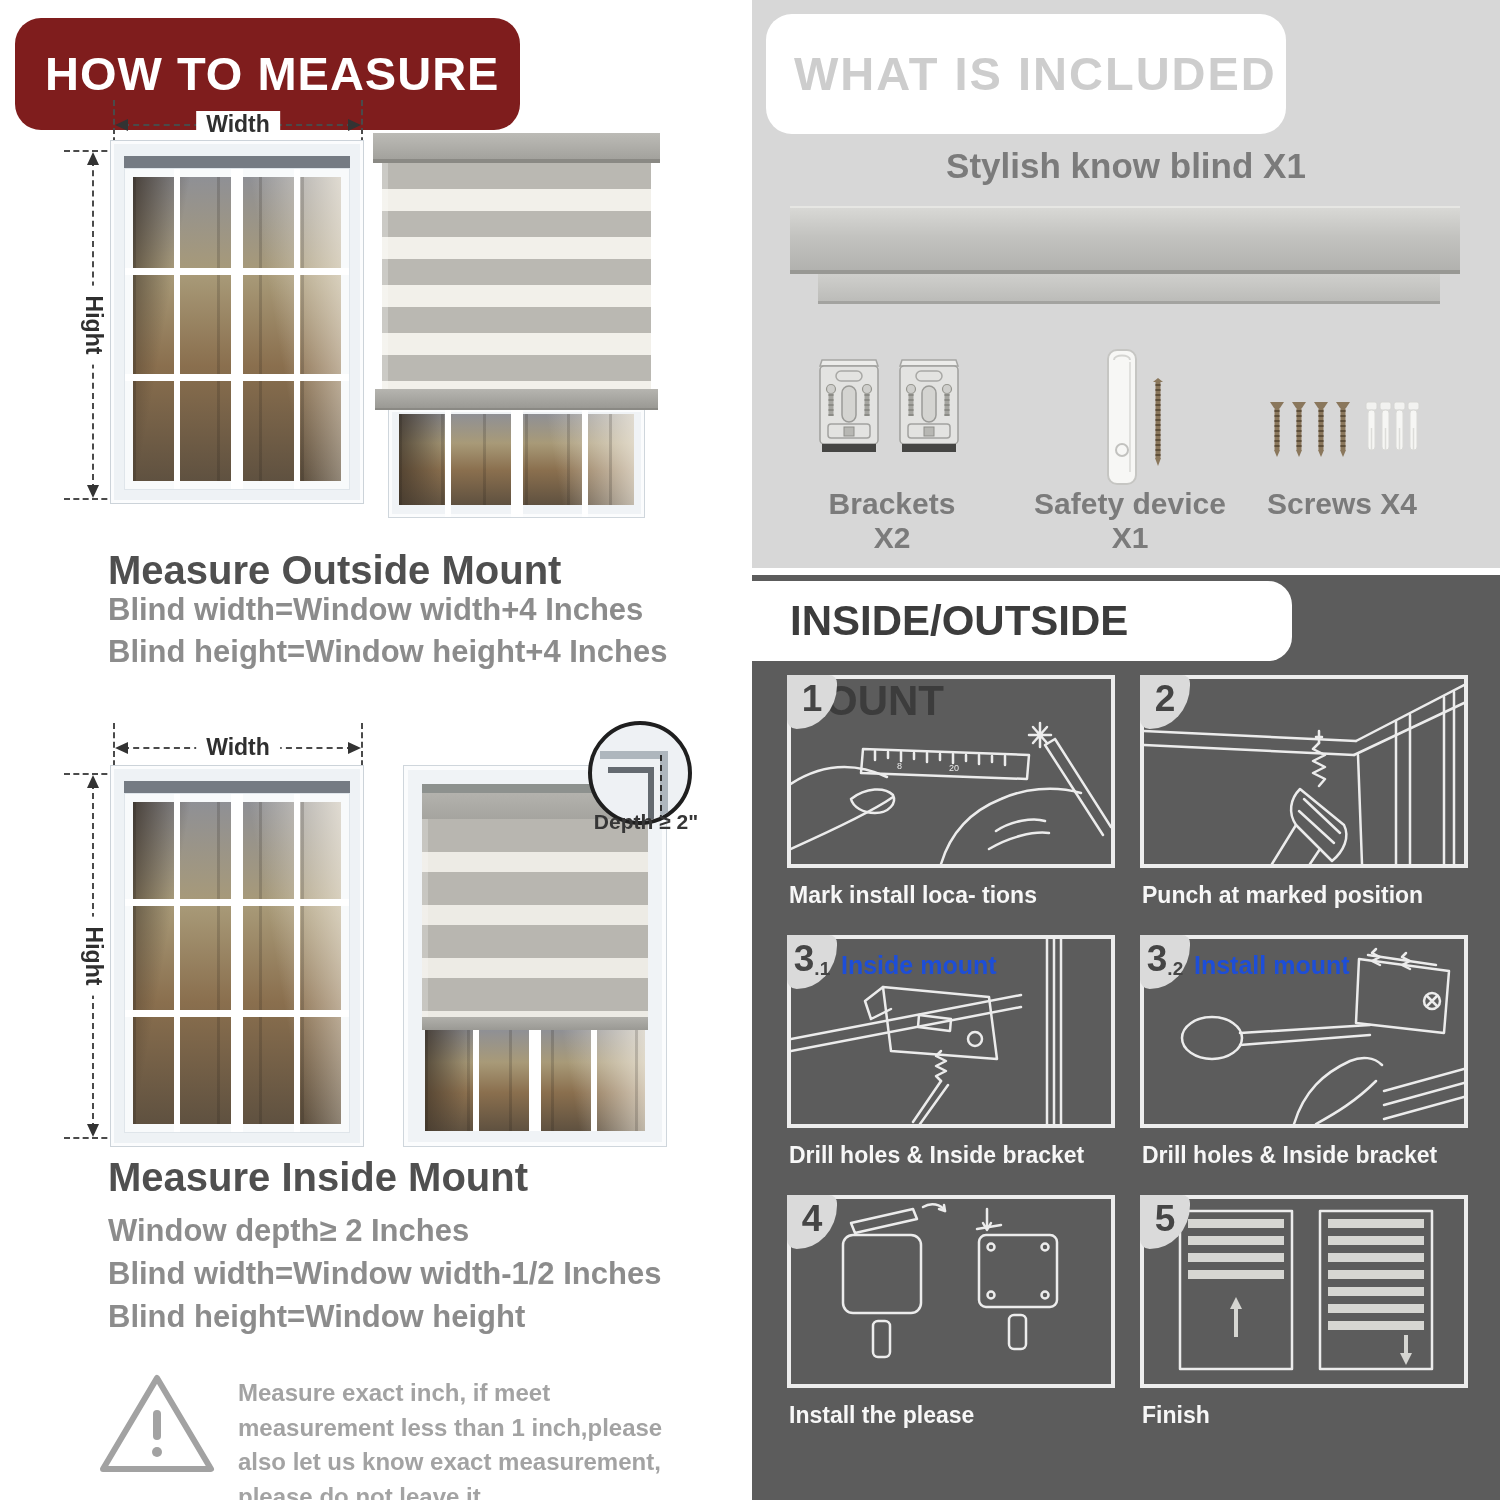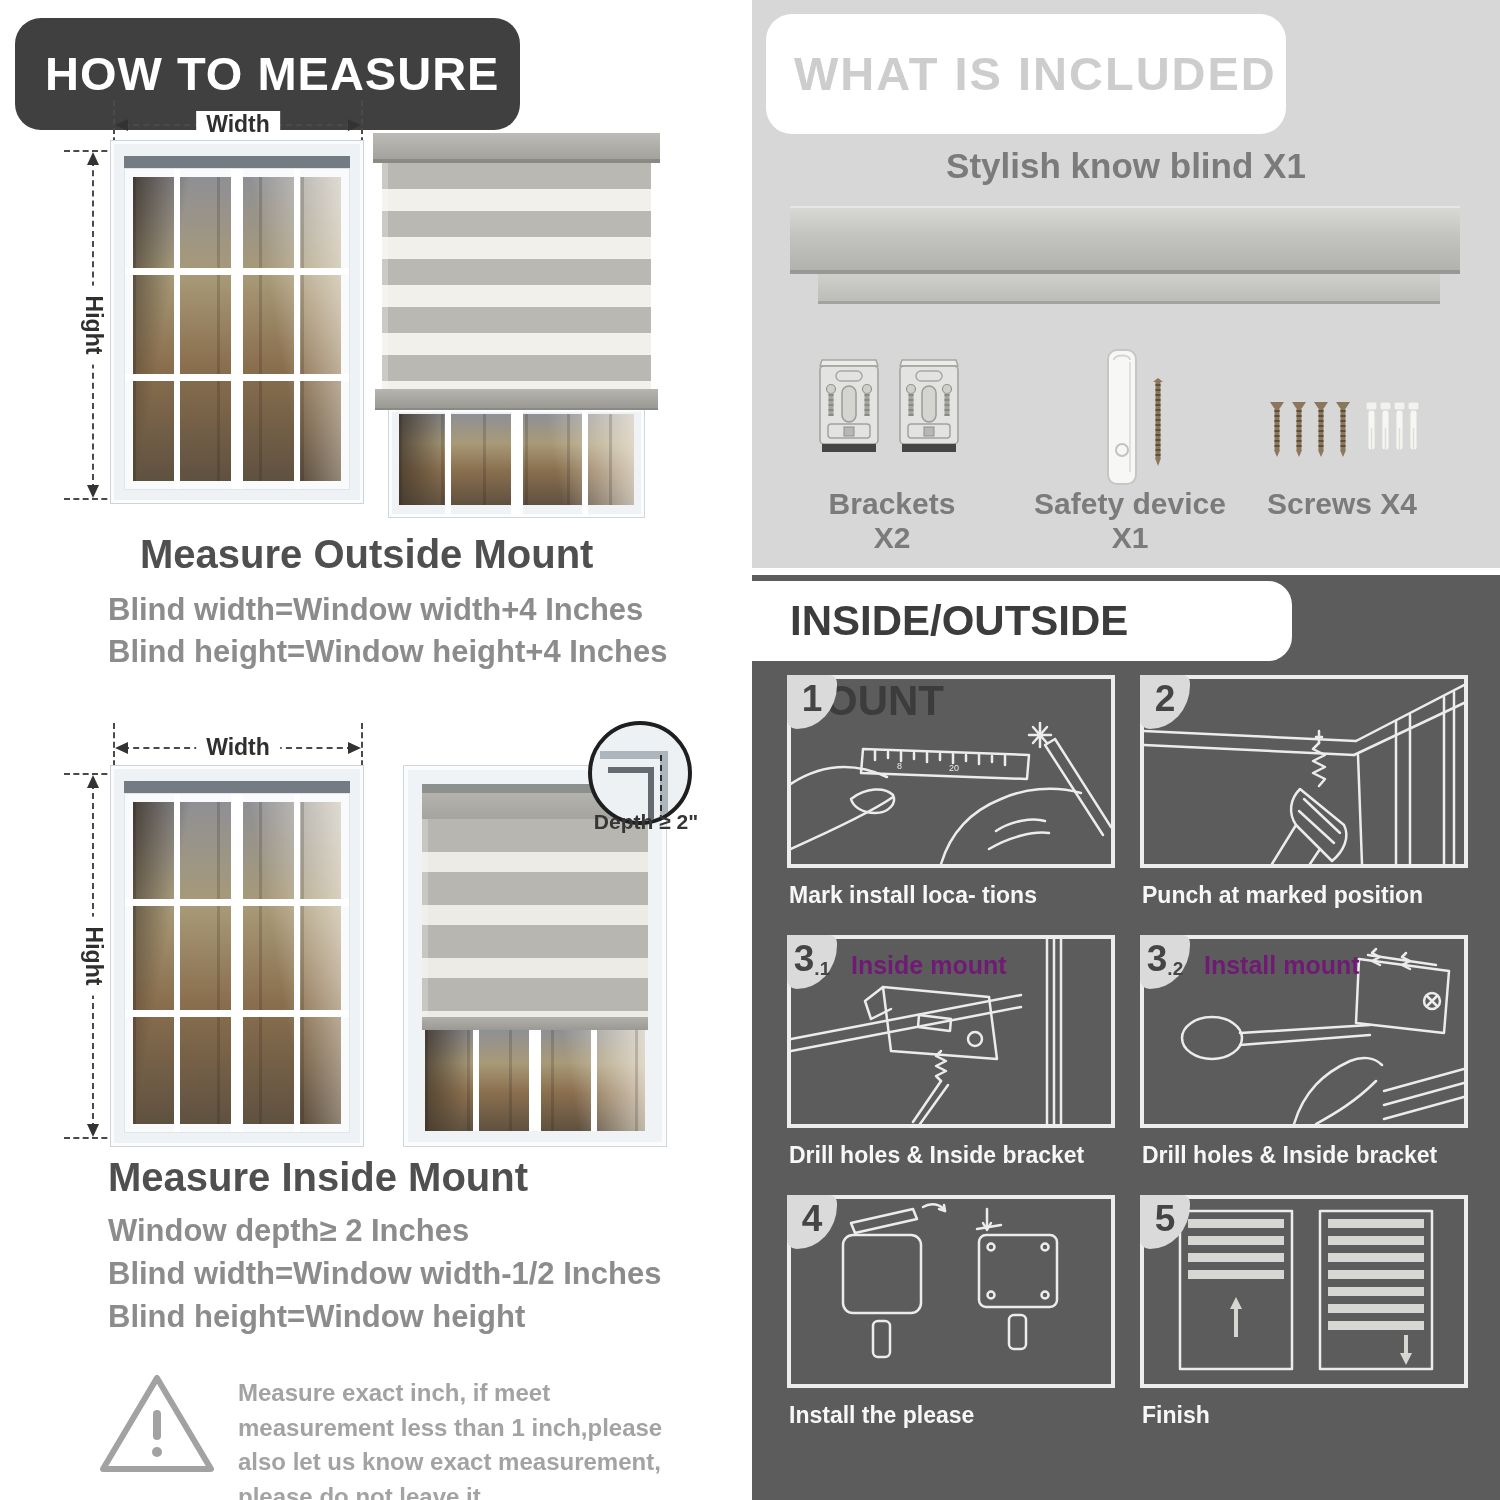--- a/index.html
+++ b/index.html
@@ -1,21 +1,21 @@
 <!DOCTYPE html>
 <html><head>
 <meta charset="utf-8">
 <style>
   html,body{margin:0;padding:0;background:#ffffff;}
   #canvas{position:relative;width:1500px;height:1500px;background:#ffffff;overflow:hidden;
           font-family:"Liberation Sans",sans-serif;}
   .abs{position:absolute;}
 
   
-  .htm-header{left:15px;top:18px;width:505px;height:112px;background:#404040;border-radius:26px;
+  .htm-header{left:15px;top:18px;width:505px;height:112px;background:#7f1d1d;border-radius:26px;
               color:#ffffff;font-size:47px;font-weight:bold;line-height:112px;padding-left:30px;
               letter-spacing:1px;box-sizing:border-box;}
 
   .h-measure{height:36px;}
   .h-measure .line{position:absolute;left:10px;right:10px;top:16px;border-top:2px dashed #4a4a4a;}
   .h-measure .cap{position:absolute;top:3px;left:50%;transform:translateX(-50%);background:#fff;
                   padding:0 10px;font-size:23px;font-weight:bold;color:#2f2f2f;}
   .h-measure .ah{position:absolute;top:11px;width:0;height:0;border-top:6px solid transparent;border-bottom:6px solid transparent;}
   .h-measure .ah.l{left:2px;border-right:13px solid #333;}
   .h-measure .ah.r{right:2px;border-left:13px solid #333;}
@@ -98,21 +98,21 @@
   .iom-header{left:752px;top:581px;width:540px;height:80px;background:#ffffff;border-radius:0 24px 24px 0;
               color:#3c3c3c;font-size:42px;font-weight:bold;line-height:80px;padding-left:38px;box-sizing:border-box;}
 
   .tile{width:328px;height:193px;border:4px solid #ededed;box-sizing:border-box;}
   .tile svg{position:absolute;left:0;top:0;width:100%;height:100%;}
   .badge{position:absolute;left:-4px;top:-4px;width:50px;height:54px;background:#dadada;
          border-radius:0 10px 100% 12px;display:flex;justify-content:center;
          color:#454545;font-weight:bold;z-index:2;}
   .badge .n{font-size:37px;line-height:48px;}
   .badge .s{font-size:19px;line-height:1;margin-top:24px;}
-  .tile-title{position:absolute;left:60px;top:12px;color:#701a75;font-size:25px;font-weight:bold;z-index:2;}
+  .tile-title{position:absolute;left:50px;top:12px;color:#1d4ed8;font-size:25px;font-weight:bold;z-index:2;}
   .step-cap{font-size:23px;font-weight:bold;color:#f7f7f7;}
 
   .lineart{fill:none;stroke:#ececec;stroke-width:2.5;stroke-linecap:round;stroke-linejoin:round;}
 </style>
 </head>
 <body>
 
 <div id="canvas">
 
   <div class="abs htm-header">HOW TO MEASURE</div>
@@ -152,21 +152,21 @@
       <div class="photo"></div>
       <div class="mull mull-v1"></div>
       <div class="mull mull-v2"></div>
       <div class="mull mull-c"></div>
     </div>
     <div class="bo-head"></div>
     <div class="bo-fab"></div>
     <div class="bo-bot"></div>
   </div>
 
-  <div class="abs sec-title" style="left:108px;top:532px;margin-left:32px;">Measure Outside Mount</div>
+  <div class="abs sec-title" style="left:108px;top:548px;">Measure Outside Mount</div>
   <div class="abs sec-line" style="left:108px;top:592px;">Blind width=Window width+4 Inches</div>
   <div class="abs sec-line" style="left:108px;top:634px;">Blind height=Window height+4 Inches</div>
 
   <div class="abs h-measure" style="left:113px;top:731px;width:250px;">
     <div class="line"></div>
     <div class="ah l"></div>
     <div class="ah r"></div>
     <div class="endline l"></div>
     <div class="endline r"></div>
     <span class="cap">Width</span>

